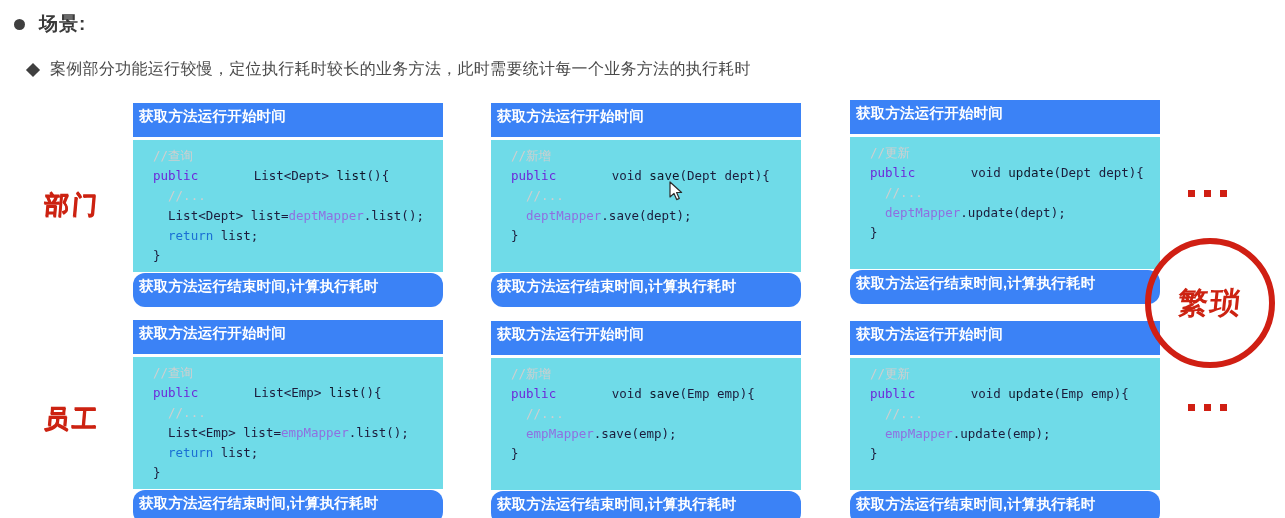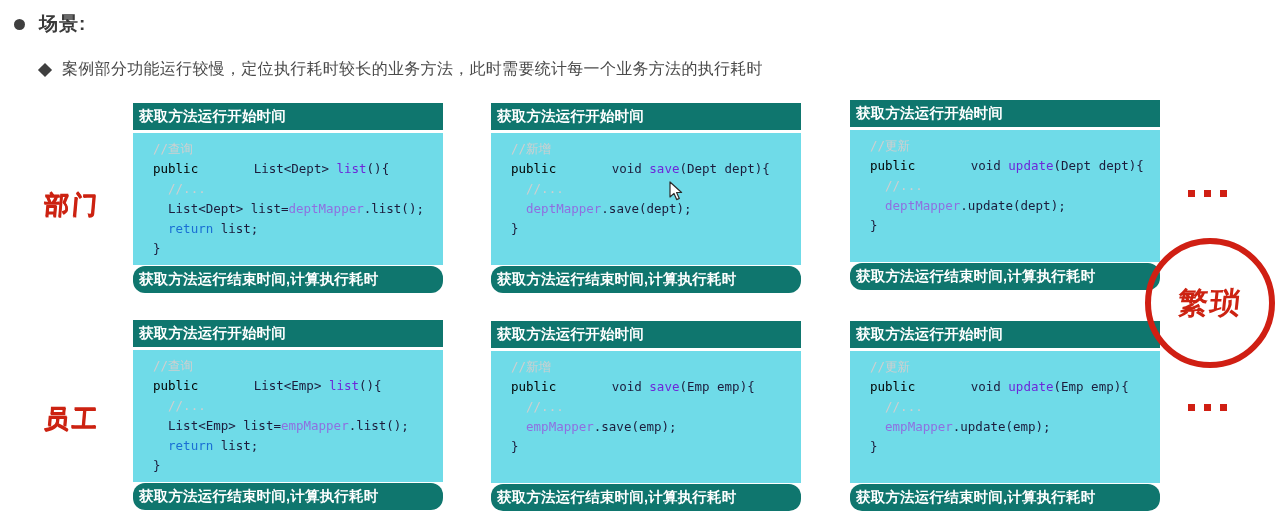--- a/index.html
+++ b/index.html
@@ -35,21 +35,21 @@
   .bullet-l1-text {
     font-size: 19px;
     font-weight: bold;
     letter-spacing: 1px;
     color: #3a3a3a;
     white-space: nowrap;
   }
 
   .bullet-l2 {
     position: absolute;
-    left: 40px;
+    left: 28px;
     top: 59px;
     display: flex;
     align-items: center;
     gap: 12px;
   }
   .diamond-glyph {
     width: 10px;
     height: 10px;
     background: #3f3f3f;
     transform: rotate(45deg);
@@ -61,26 +61,26 @@
     white-space: nowrap;
     letter-spacing: 0.3px;
   }
 
   
   .card {
     position: absolute;
     box-sizing: border-box;
   }
   .card-bar {
-    background: #0f766e;
+    background: #3b82f6;
     color: #ffffff;
     font-size: 14.5px;
     font-weight: bold;
     line-height: 27px;
-    height: 27px;
+    height: 34px;
     padding-left: 6px;
     white-space: nowrap;
     overflow: hidden;
     letter-spacing: 0.2px;
   }
   .card-bar.bottom {
     margin-top: 1px;
     border-radius: 12px;
   }
   .card-code {
@@ -88,23 +88,23 @@
     margin-top: 3px;
     padding: 6px 0 6px 20px;
     font-family: "DejaVu Sans Mono", "Liberation Mono", monospace;
     font-size: 12.5px;
     line-height: 20px;
     box-sizing: border-box;
     white-space: pre;
   }
   .card-code .ln { display: block; }
   .cmt      { color: #cfcfcf; }
-  .kw       { color: #000000; }
+  .kw       { color: #6d28d9; }
   .type     { color: #1c1c3c; margin-left: 48px; }
-  .fn       { color: #6d28d9; }
+  .fn       { color: #0f172a; }
   .id       { color: #1c1c3c; }
   .mapper   { color: #8f6fe0; }
   .ret      { color: #1a6fd4; }
 
   
   .hand-label {
     position: absolute;
     color: #cc2211;
     font-weight: bold;
     font-size: 25px;

